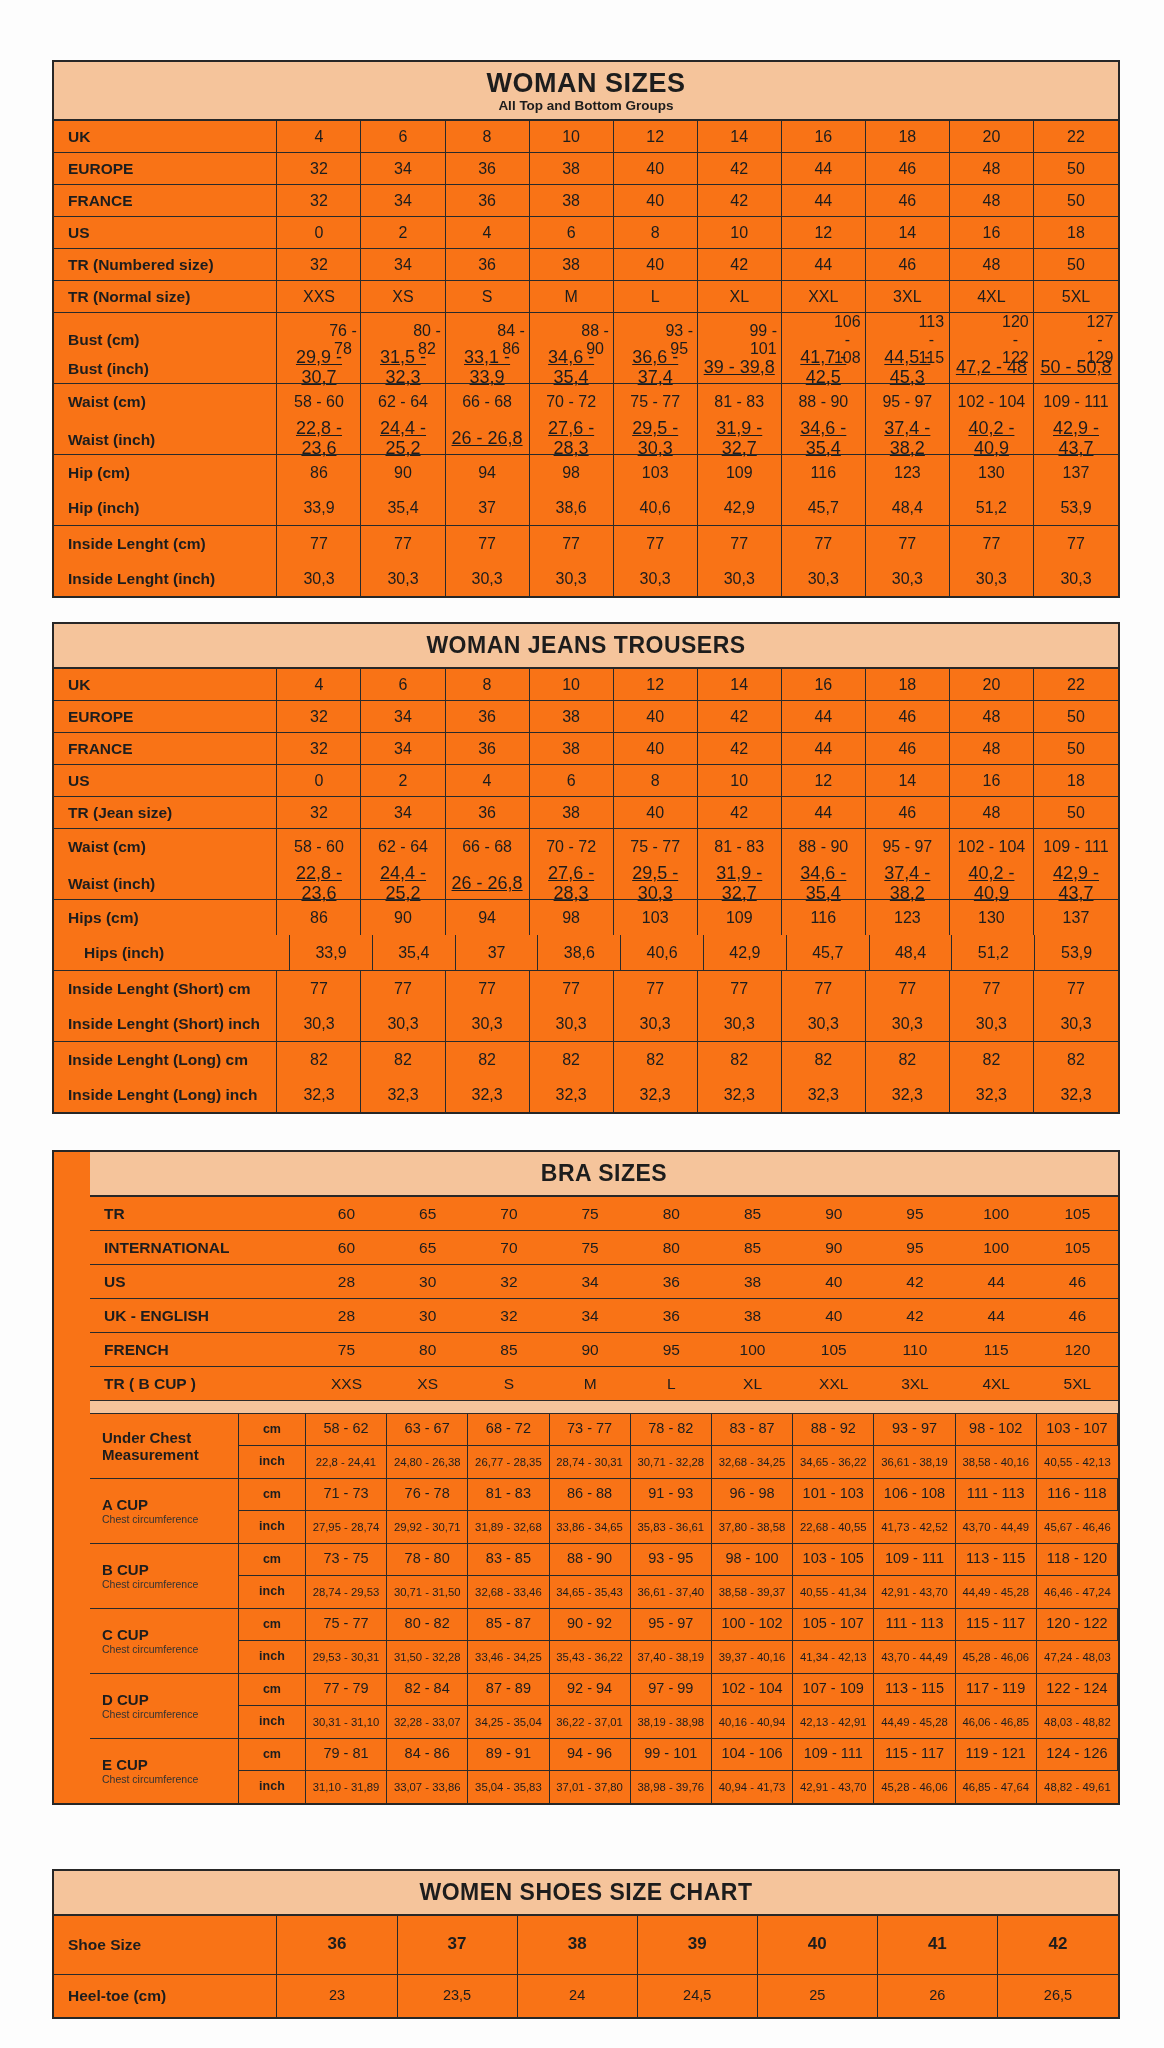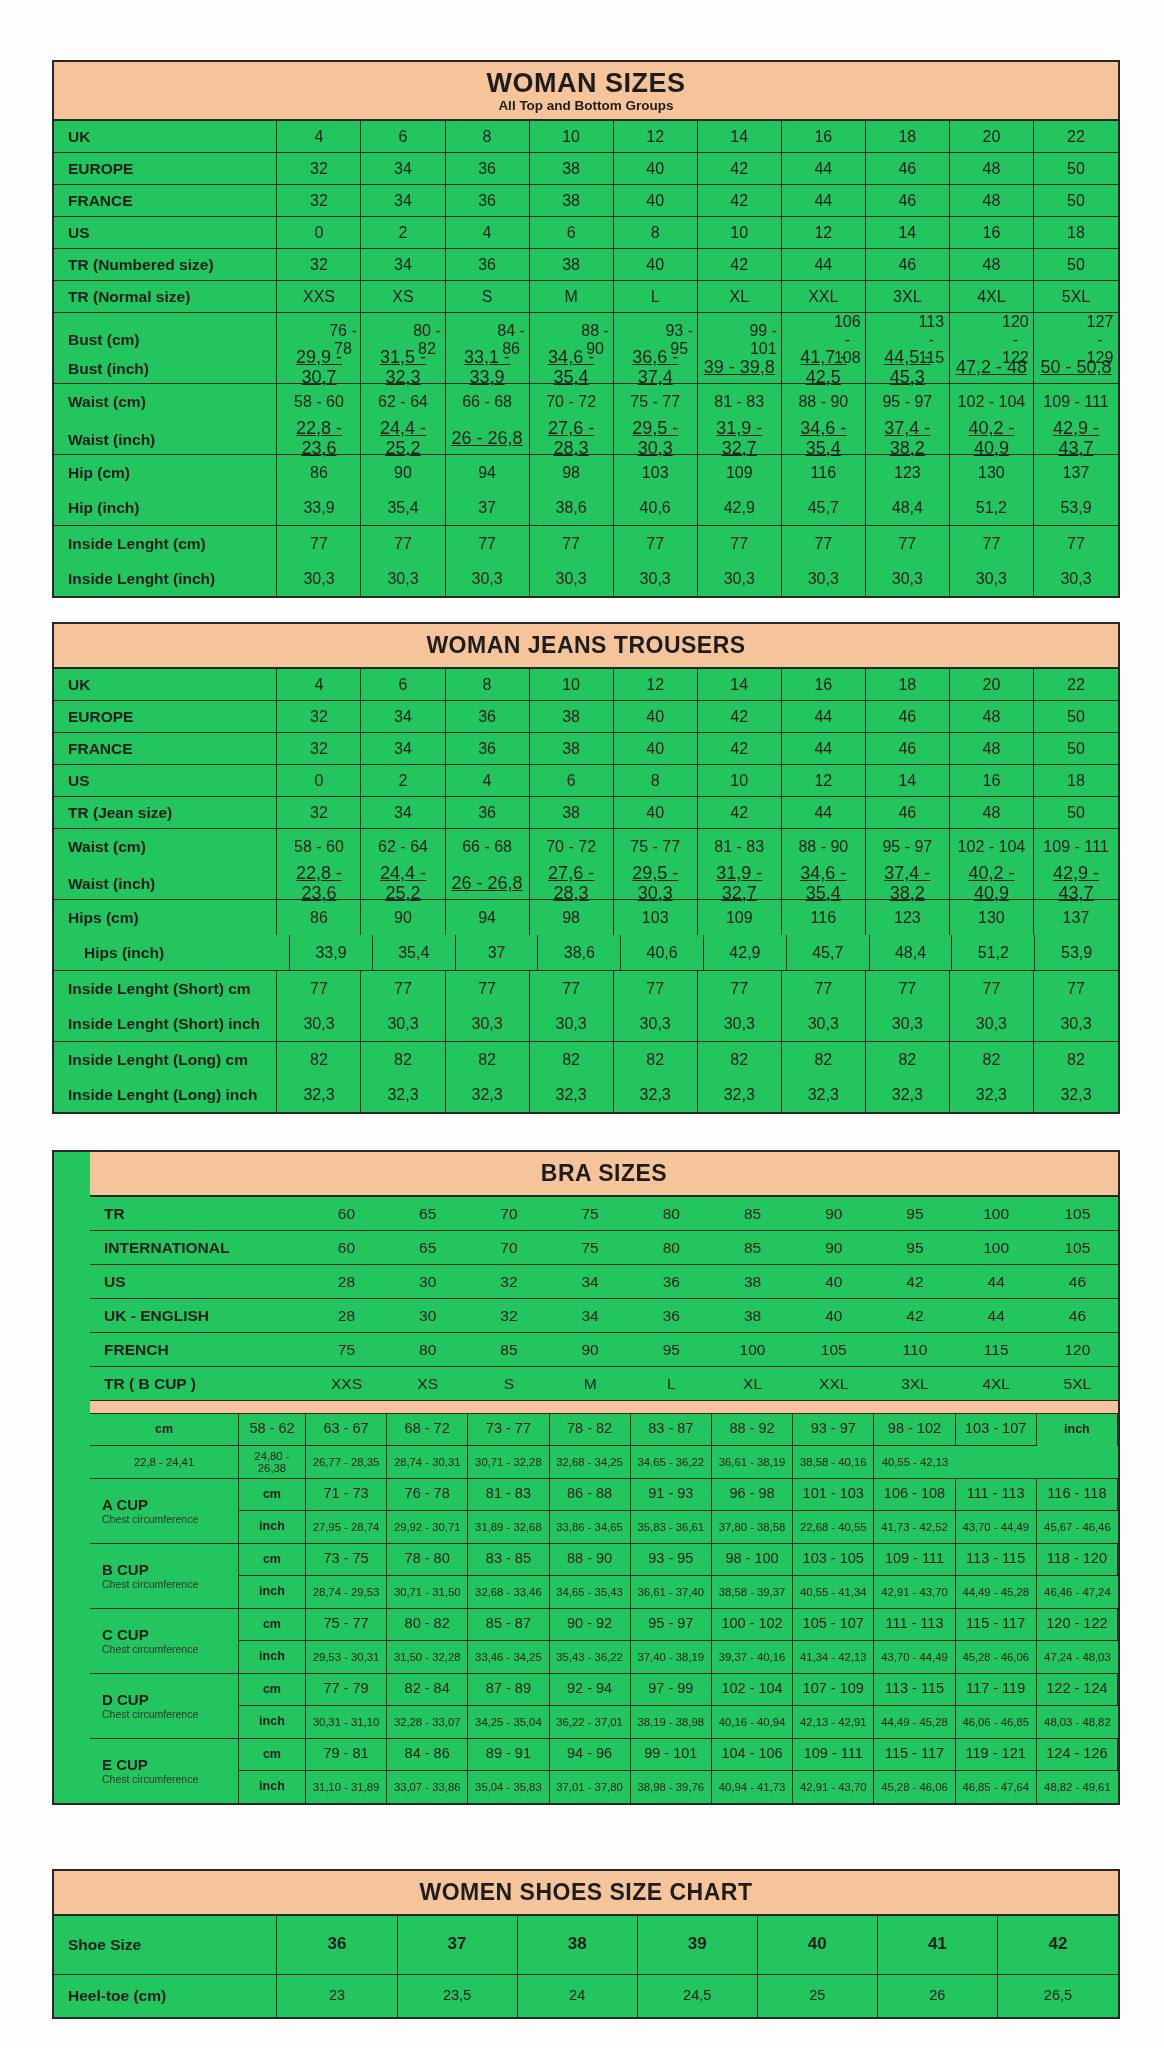--- a/index.html
+++ b/index.html
@@ -5,21 +5,21 @@
   html,body{margin:0;padding:0;}
   body{
     width:1164px;height:2048px;overflow:hidden;
     background:#fdfdfd;color:#1d1d1d;
     font-family:"Liberation Sans", sans-serif;
     -webkit-font-smoothing:antialiased;
   }
   .page{padding:60px 44px 0 52px;box-sizing:border-box;}
   section.size-table{
     border:2.2px solid #272727;
-    background:#22c55e;
+    background:#f97316;
   }
   #t-woman-sizes{margin-bottom:24px;}
   #t-jeans{margin-bottom:36px;}
   #t-bra{margin-bottom:64px;padding-left:36px;}
   .thead{
     background:#f5c49b;
     border-bottom:2px solid #272727;
     text-align:center;
     padding:6px 0 5px;
   }
@@ -569,20 +569,23 @@
           <div class="cell val">L</div>
           <div class="cell val">XL</div>
           <div class="cell val">XXL</div>
           <div class="cell val">3XL</div>
           <div class="cell val">4XL</div>
           <div class="cell val">5XL</div>
         </div>
         <div class="sep accent-bg" style="background: rgb(245, 196, 155);"></div>
         <div class="mwrap">
           <div class="mgroup" style="grid-template-columns: 14.5% 6.5% repeat(10, 1fr);">
+            <div class="cell label2">
+              <div class="cup-name">Under Chest Measurement</div>
+            </div>
             <div class="cell unit bt">cm</div>
             <div class="cell cmv bt">58 - 62</div>
             <div class="cell cmv bt">63 - 67</div>
             <div class="cell cmv bt">68 - 72</div>
             <div class="cell cmv bt">73 - 77</div>
             <div class="cell cmv bt">78 - 82</div>
             <div class="cell cmv bt">83 - 87</div>
             <div class="cell cmv bt">88 - 92</div>
             <div class="cell cmv bt">93 - 97</div>
             <div class="cell cmv bt">98 - 102</div>

